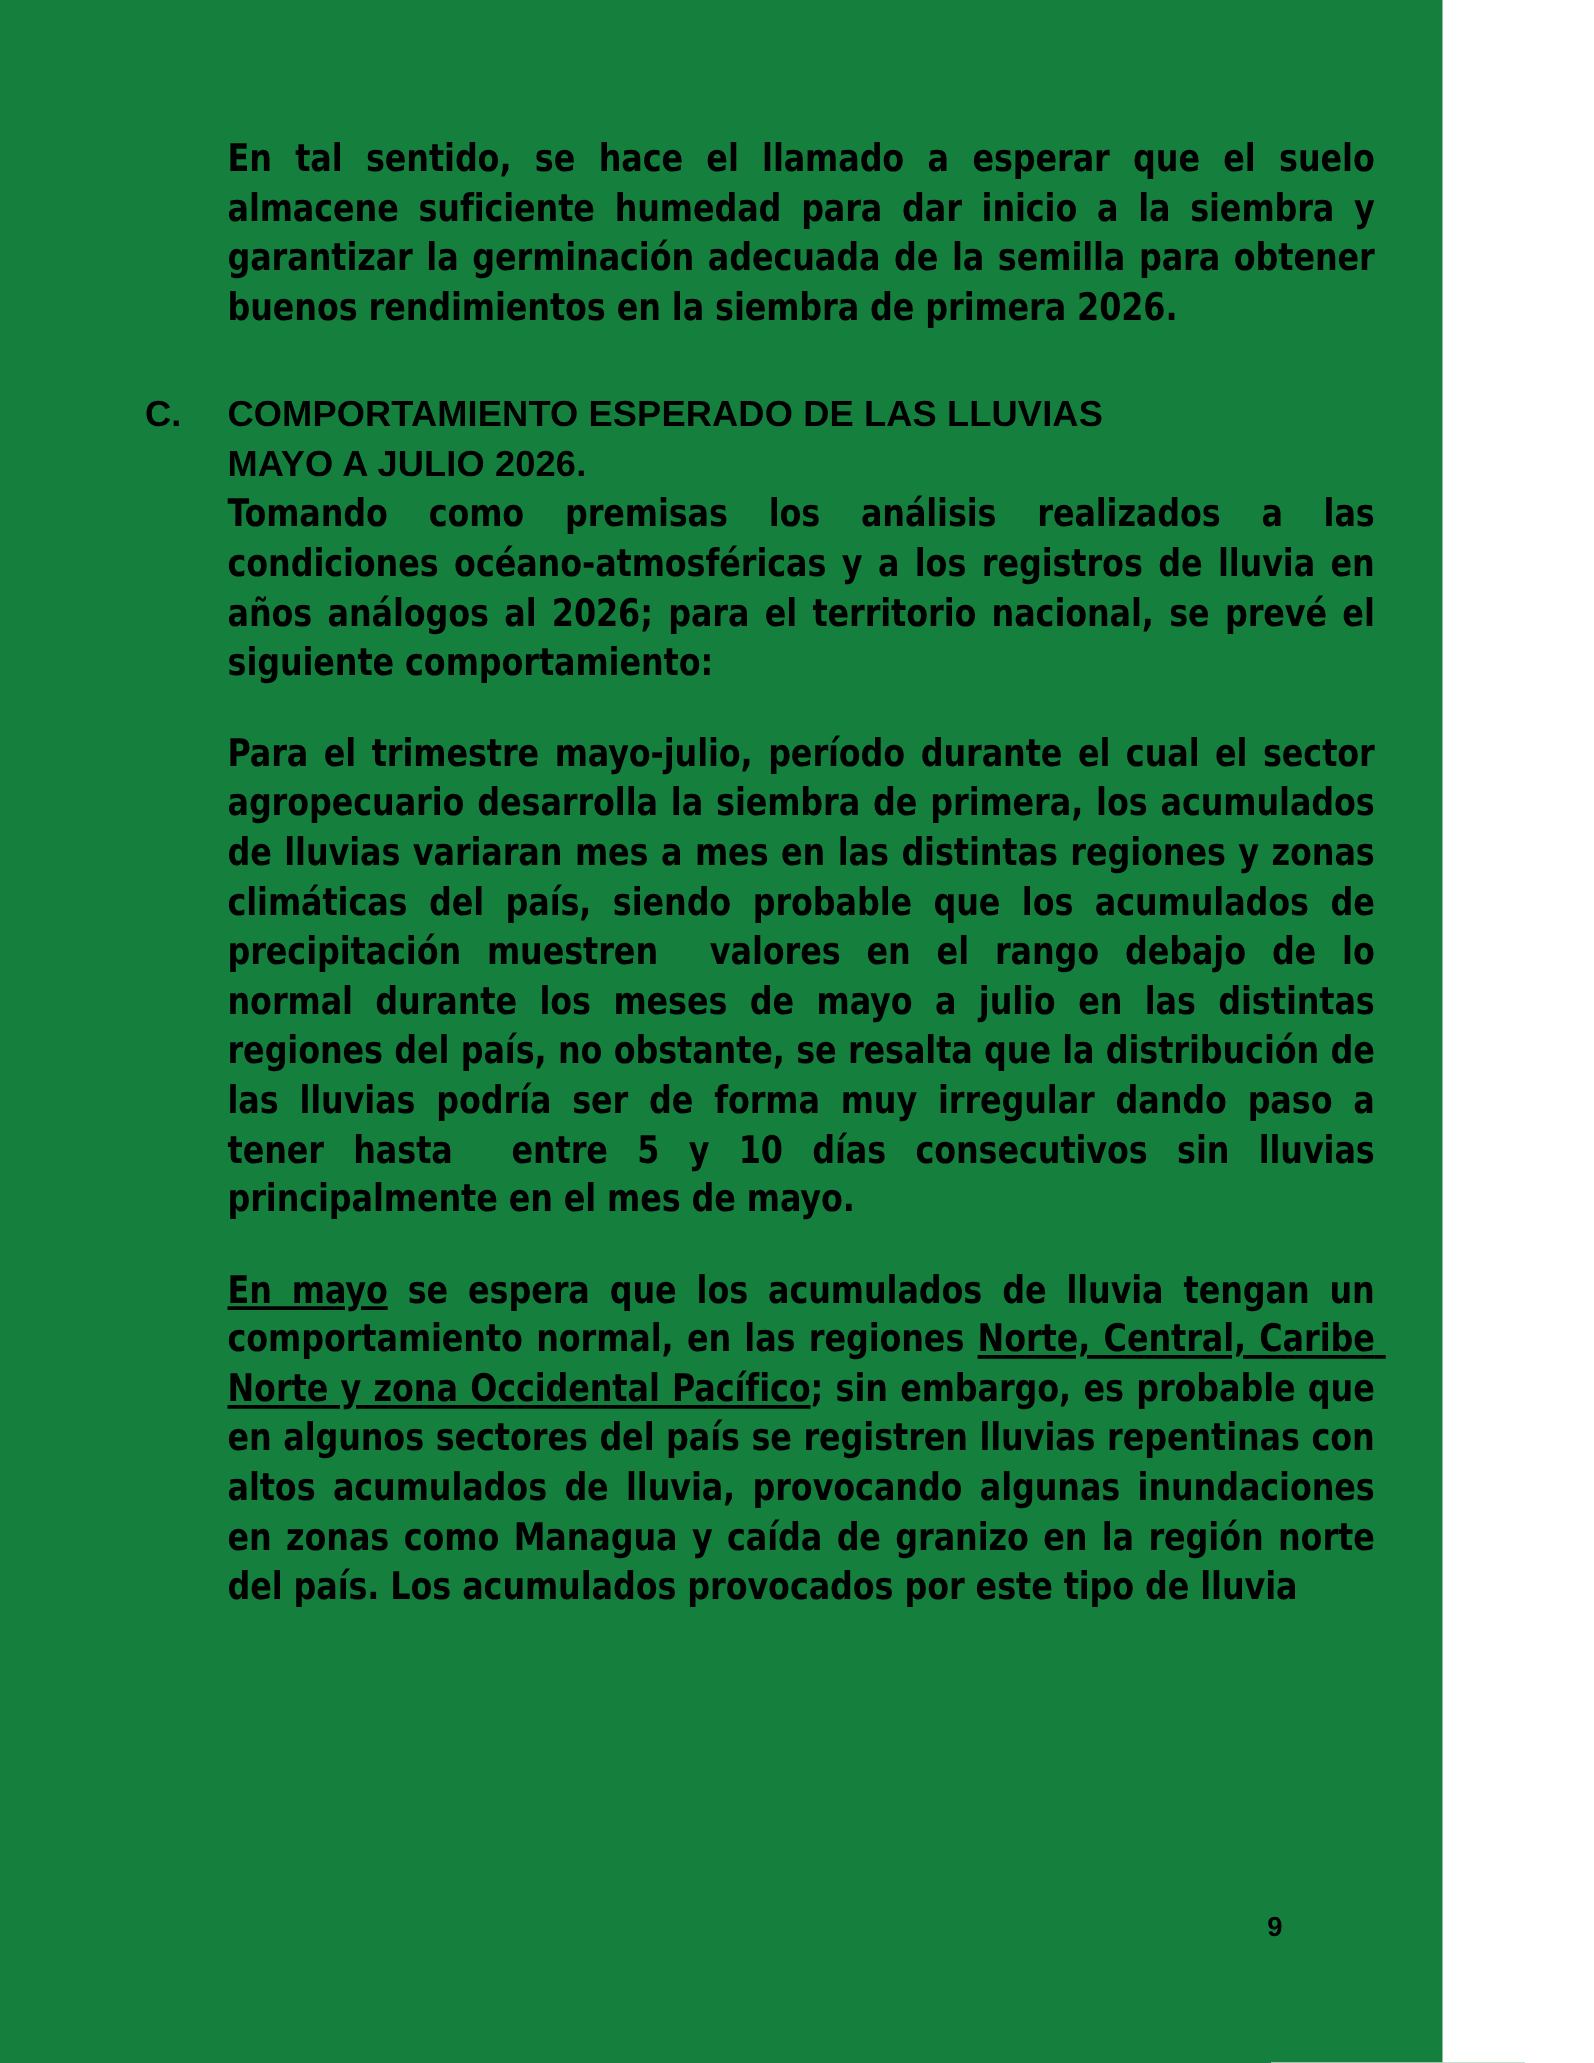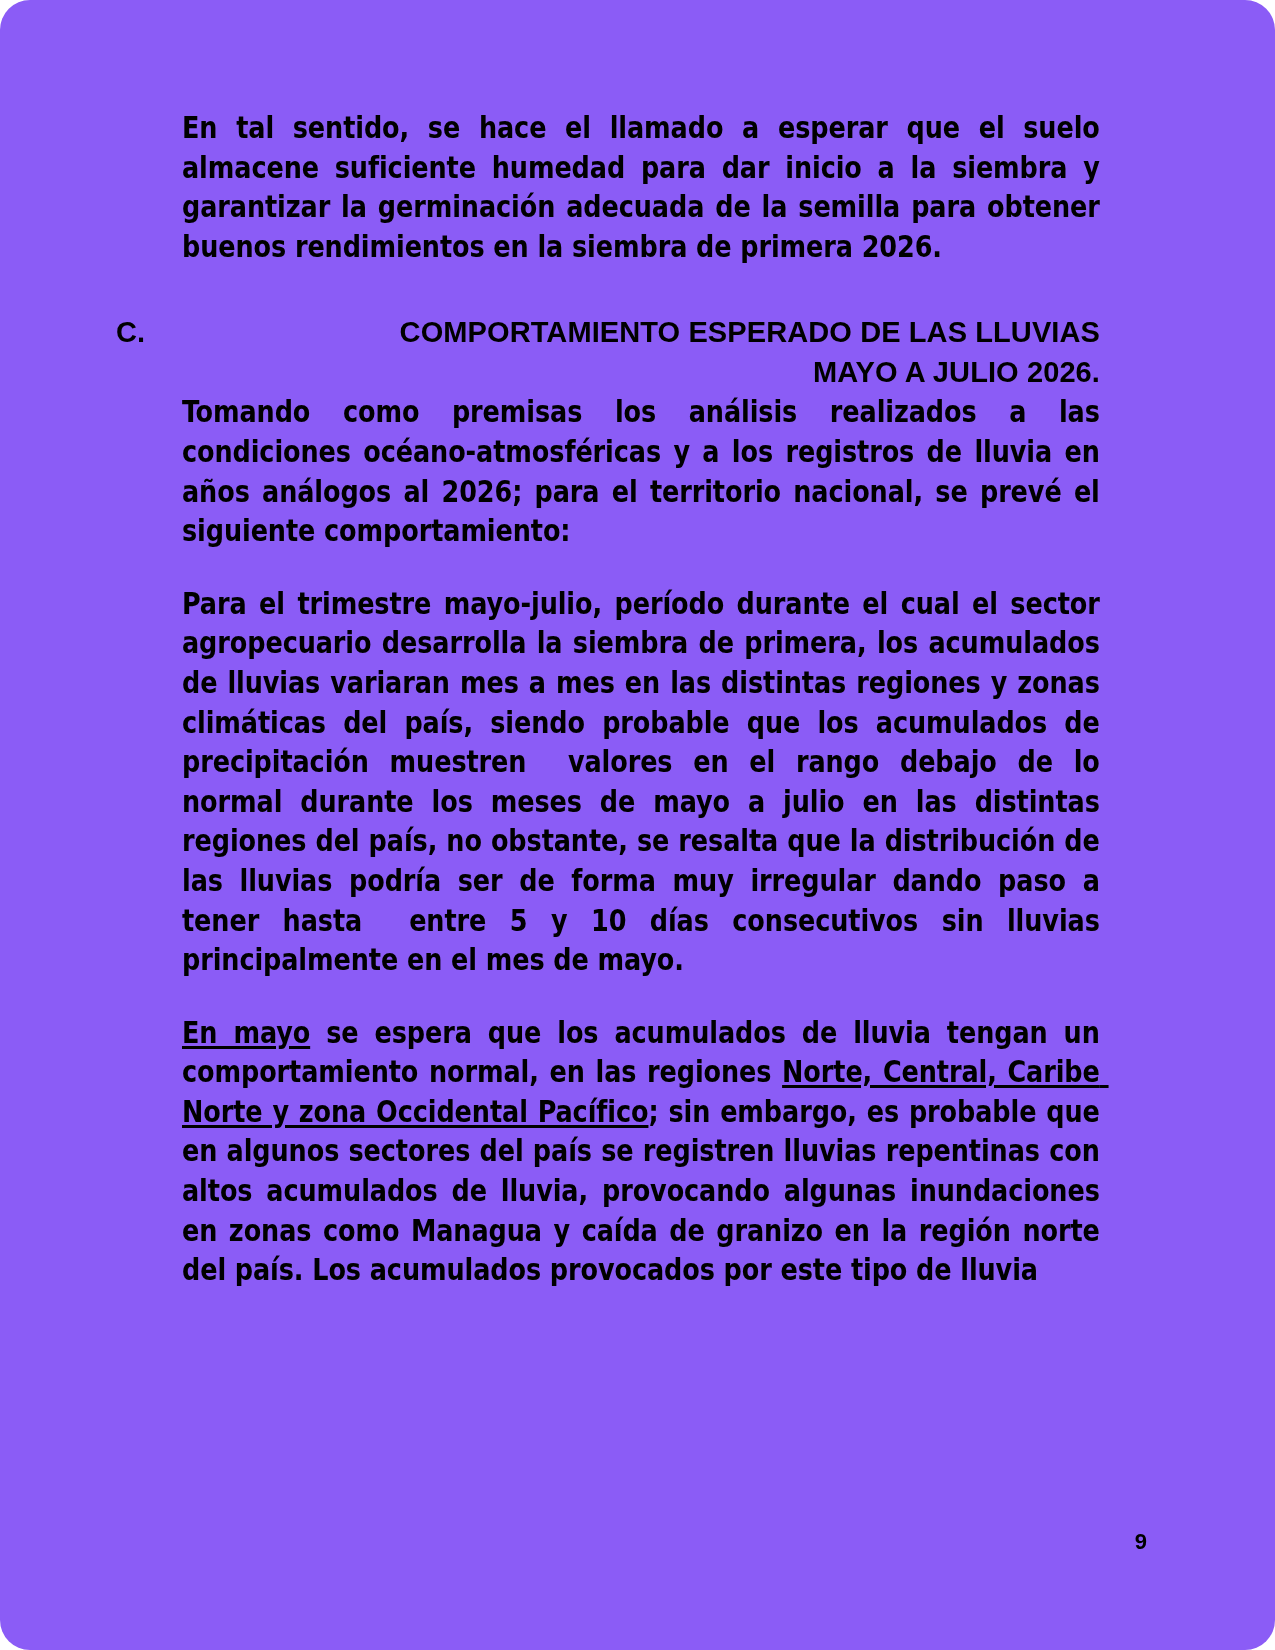--- a/index.html
+++ b/index.html
@@ -6,26 +6,25 @@
     margin: 0;
     padding: 0;
     background: #ffffff;
   }
   body {
     font-family: "Liberation Sans", "DejaVu Sans", sans-serif;
     color: #000000;
   }
   .page {
     position: relative;
-    width: 1275px;
+    width: 1154px;
     height: 1650px;
-    background: #8b5cf6;
+    background: #15803d;
     overflow: hidden;
     box-sizing: border-box;
-    border-radius: 30px;
   }
 
   
   .content {
     position: absolute;
     left: 182px;
     top: 108px;
     width: 918px;
   }
 
@@ -65,21 +64,21 @@
     font-family: "Liberation Sans", "DejaVu Sans", sans-serif;
     font-weight: 700;
     font-size: 29px;
     line-height: 40px;
   }
   .heading-text {
     font-family: "Liberation Sans", "DejaVu Sans", sans-serif;
     font-weight: 700;
     font-size: 29px;
     line-height: 40px;
-    text-align: right;
+    text-align: left;
     white-space: pre-line;
     letter-spacing: 0.1px;
   }
 
   
   .u {
     text-decoration: underline;
     text-decoration-thickness: 2.5px;
     text-underline-offset: 3px;
   }

